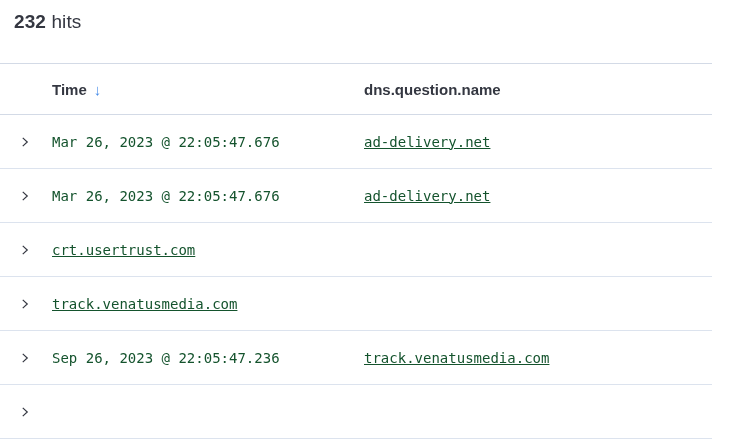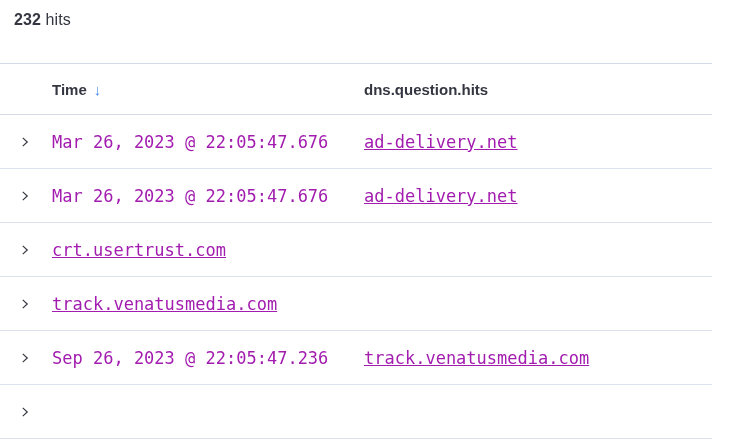--- a/index.html
+++ b/index.html
@@ -5,21 +5,21 @@
   * { margin: 0; padding: 0; box-sizing: border-box; }
   html, body {
     width: 734px; height: 439px;
     background: #ffffff;
     font-family: "Liberation Sans", sans-serif;
     overflow: hidden;
   }
   .hits-bar {
     height: 63px;
     padding: 11px 0 0 14px;
-    font-size: 16px;
+    font-size: 19px;
     color: #343741;
     letter-spacing: 0.1px;
   }
   .hits-bar .count { font-weight: 700; }
   .doc-table { width: 712px; }
   .thead {
     display: flex;
     align-items: center;
     height: 52px;
     border-top: 1px solid #d3dae6;
@@ -48,43 +48,43 @@
     width: 52px; flex: 0 0 52px;
     background: none; border: none;
     display: flex; align-items: center;
     padding-left: 19px;
     cursor: pointer;
     color: #343741;
   }
   .expand-btn svg { display: block; }
   .cell {
     font-family: "DejaVu Sans Mono", "Liberation Mono", monospace;
-    font-size: 17px;
-    color: #a21caf;
+    font-size: 14px;
+    color: #14532d;
     white-space: nowrap;
   }
   .cell.time { width: 312px; flex: 0 0 312px; }
   .cell.name { flex: 1 1 auto; text-decoration: underline; }
 </style>
 </head>
 <body>
 
 <div class="hits-bar">
   <span class="count">232</span>
   <span>hits</span>
 </div>
 
 <div class="doc-table">
   <div class="thead">
     <div class="col-expand"></div>
     <div class="col-time">
       <span>Time</span>
       <span class="sort-arrow">↓</span>
     </div>
-    <div class="col-name">dns.question.hits</div>
+    <div class="col-name">dns.question.name</div>
   </div>
 
   <div class="row">
     <button class="expand-btn">
       <span>
           <svg width="12" height="12" viewBox="0 0 16 16">
             <path d="M5 2.5 L11 8 L5 13.5" fill="none" stroke="currentColor" stroke-width="1.6"></path>
           </svg>
         </span>
     </button>

